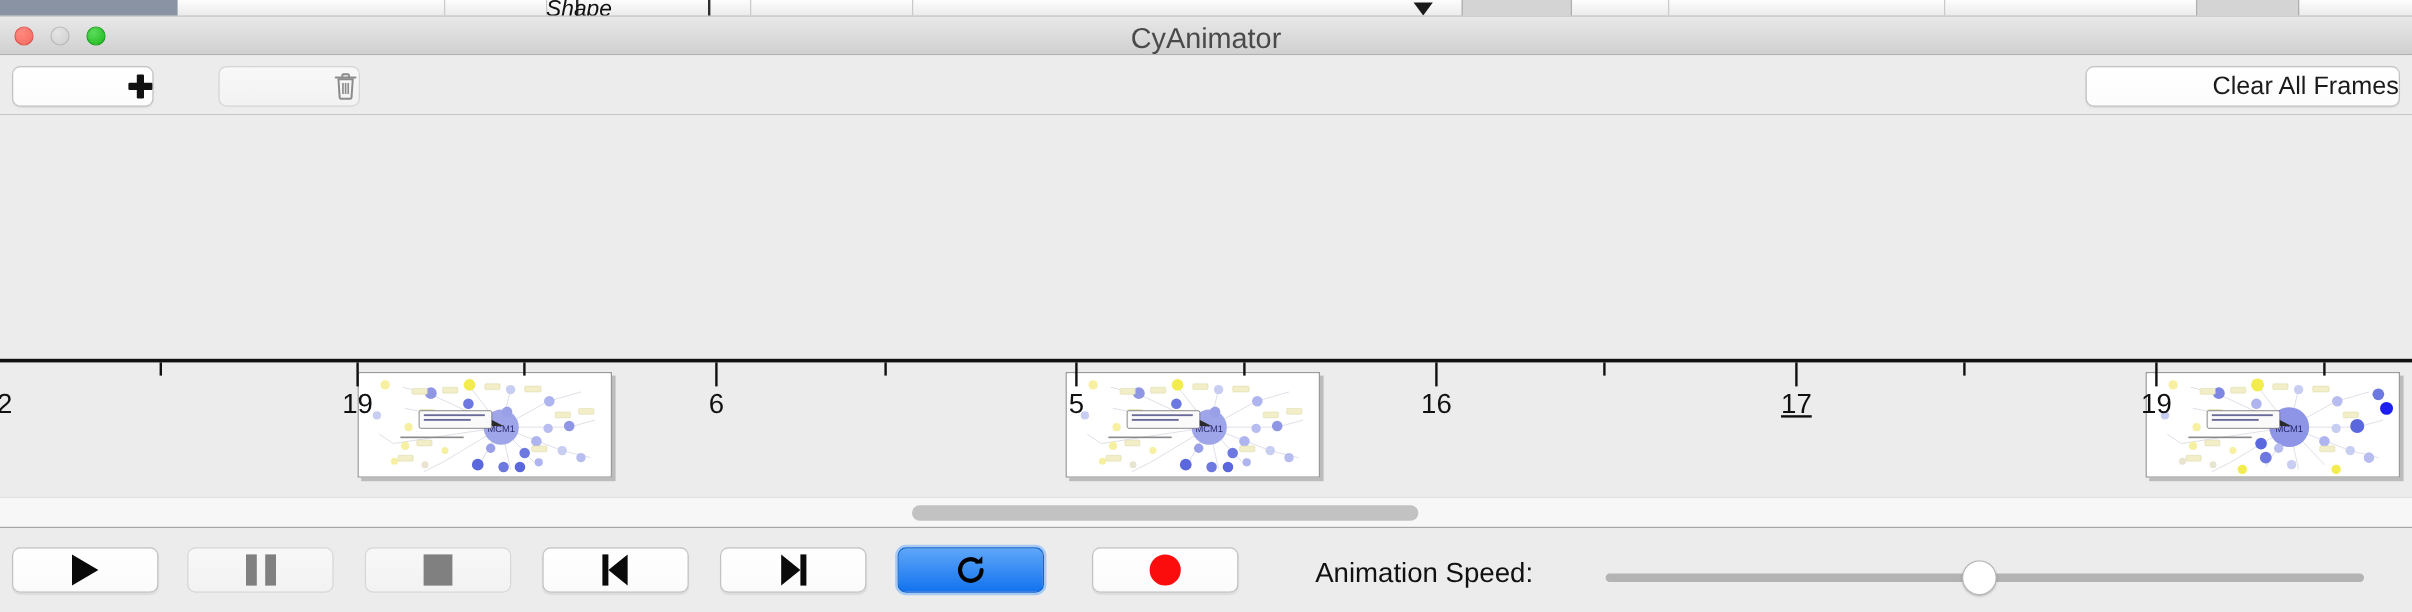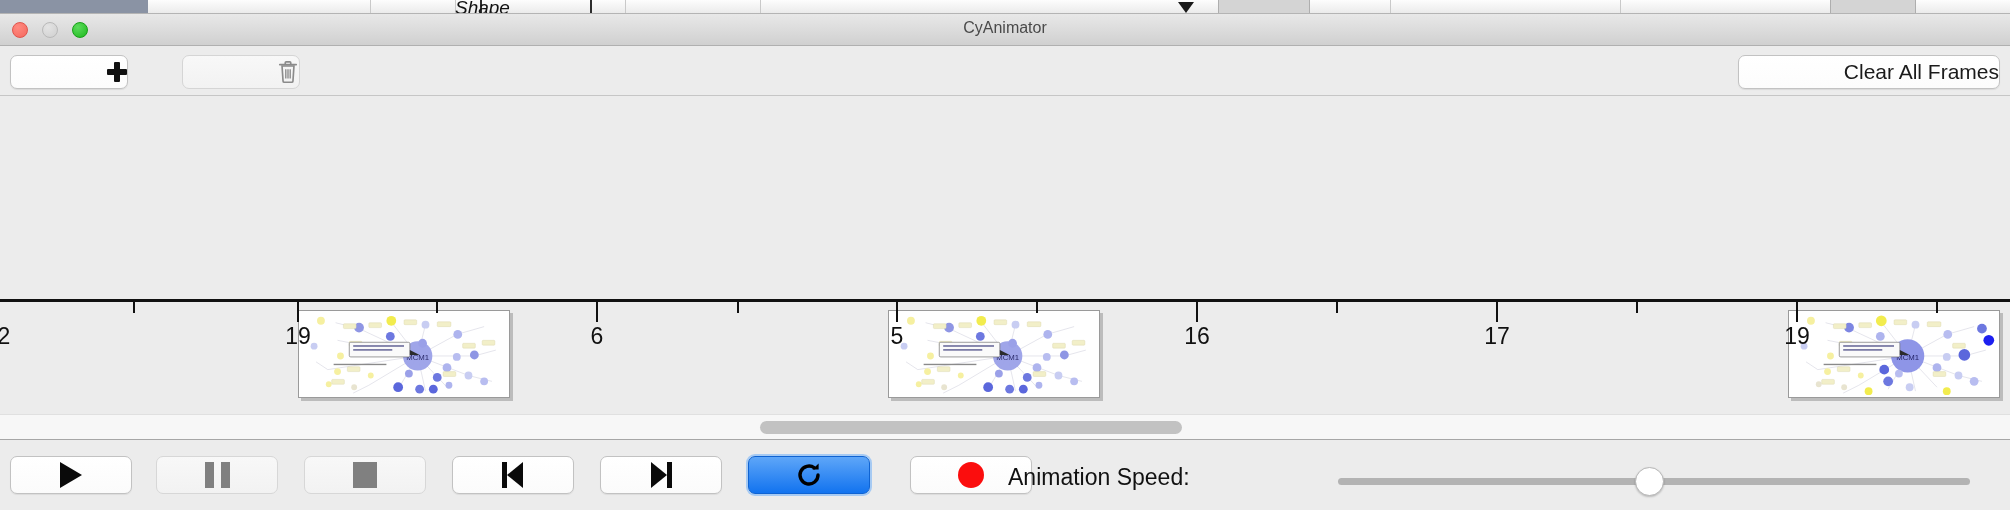--- a/index.html
+++ b/index.html
@@ -55,21 +55,21 @@
     position: relative; height: 32px; width: 100%;
     background: linear-gradient(#e8e8e8, #d0d0d0);
     border-bottom: 1px solid #b0b0b0;
   }
   .traffic { position: absolute; top: 8px; width: 16px; height: 16px; border-radius: 50%; }
   .tl-close { left: 12px;  background: radial-gradient(circle at 35% 30%, #ff8a80, #f4685e); border: 1px solid #e0544c; }
   .tl-min   { left: 42px;  background: radial-gradient(circle at 35% 30%, #e4e4e4, #cfcfcf); border: 1px solid #b9b9b9; }
   .tl-max   { left: 72px;  background: radial-gradient(circle at 35% 30%, #5cdc5c, #1db81d); border: 1px solid #17a017; }
   #window-title {
     position: absolute; left: 0; right: 0; top: 5px; text-align: center;
-    font-size: 16px; color: #4a4a4a;
+    font-size: 24px; color: #4a4a4a;
   }
 
   
   #toolbar {
     position: relative; height: 50px; width: 100%;
     background: #ececec;
     border-bottom: 1px solid #c6c6c6;
   }
   .btn {
     position: absolute;
@@ -188,21 +188,21 @@
   .icon-prev::after  { content:""; position:absolute; left:7px; top:0; width:0;height:0;
                        border-top:13px solid transparent; border-bottom:13px solid transparent;
                        border-right:16px solid #0a0a0a;}
   .icon-next::before { content:""; position:absolute; right:2px; top:0; width:5px; height:26px; background:#0a0a0a;}
   .icon-next::after  { content:""; position:absolute; right:7px; top:0; width:0;height:0;
                        border-top:13px solid transparent; border-bottom:13px solid transparent;
                        border-left:16px solid #0a0a0a;}
   .icon-record { width: 26px; height: 26px; border-radius: 50%; background: #fb0d0d; }
 
   #speed-label {
-    position: absolute; left: 1008px; top: 24px;
+    position: absolute; left: 1096px; top: 24px;
     font-size: 23px; color: #111; white-space: nowrap;
   }
   #speed-slider {
     position: absolute; left: 1338px; top: 38px; width: 632px; height: 7px;
     background: #b3b3b3; border-radius: 4px;
   }
   #speed-thumb {
     position: absolute; left: 1635px; top: 27px; width: 29px; height: 29px;
     border-radius: 50%; background: #ffffff; border: 1px solid #b6b6b6;
     box-shadow: 0 1px 2px rgba(0,0,0,0.22);
@@ -459,21 +459,21 @@
     <div class="tick major" style="left:1496px;"></div>
     <div class="tick minor" style="left:1636px;"></div>
     <div class="tick major" style="left:1796px;"></div>
     <div class="tick minor" style="left:1936px;"></div>
 
     <div class="tick-label" style="left:4px;">2</div>
     <div class="tick-label" style="left:298px;">19</div>
     <div class="tick-label" style="left:597px;">6</div>
     <div class="tick-label" style="left:897px;">5</div>
     <div class="tick-label" style="left:1197px;">16</div>
-    <div class="tick-label" style="left:1497px;">17</div>
+    <div class="tick-label" style="left:1497px;text-decoration:underline;">17</div>
     <div class="tick-label" style="left:1797px;">19</div>
 
   </div>
 
   <div id="hscroll">
     <div id="hscroll-thumb"></div>
   </div>
 
   <div id="playbar">
 

